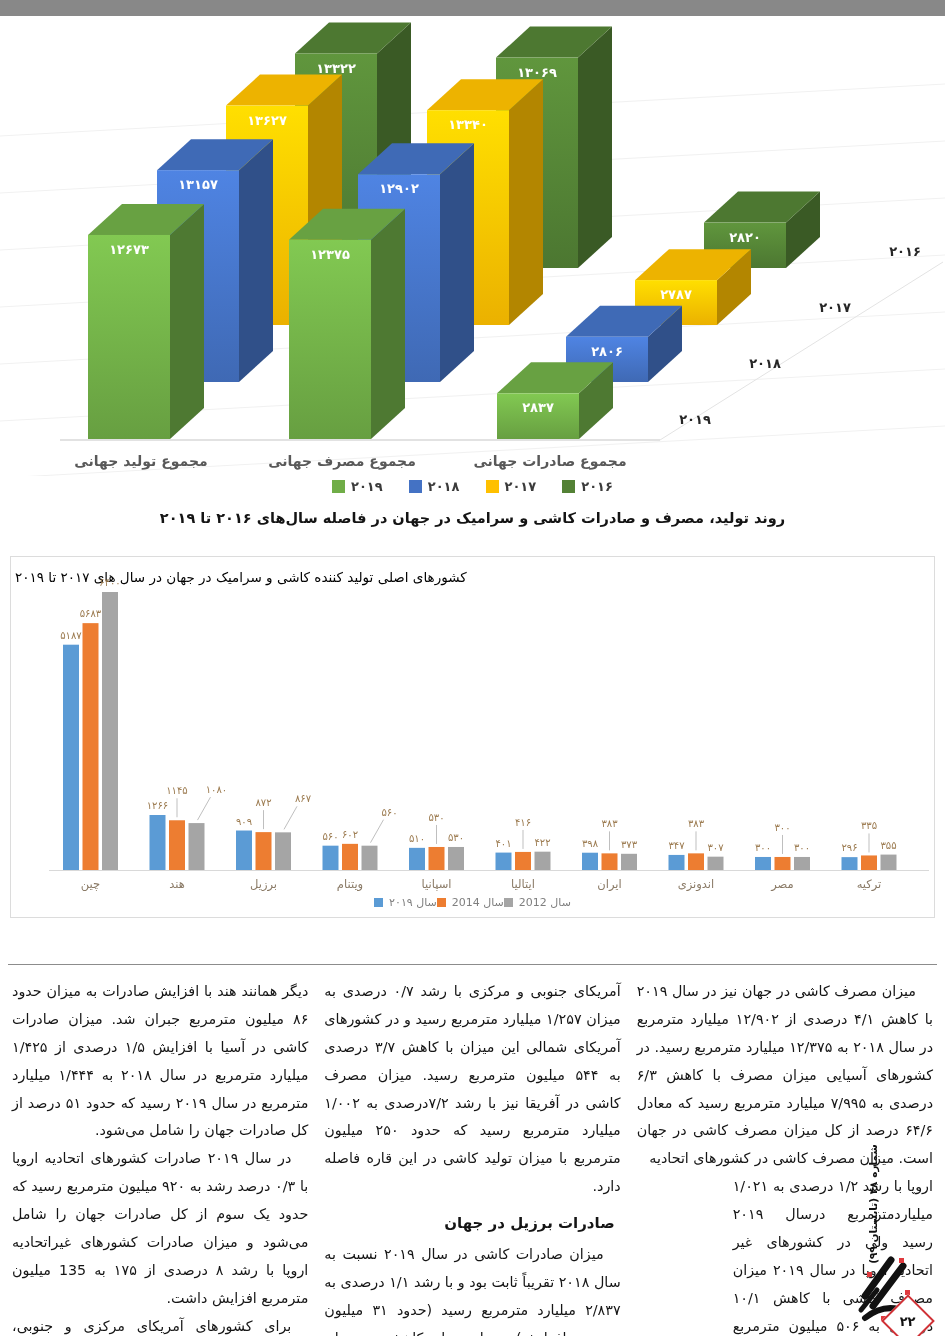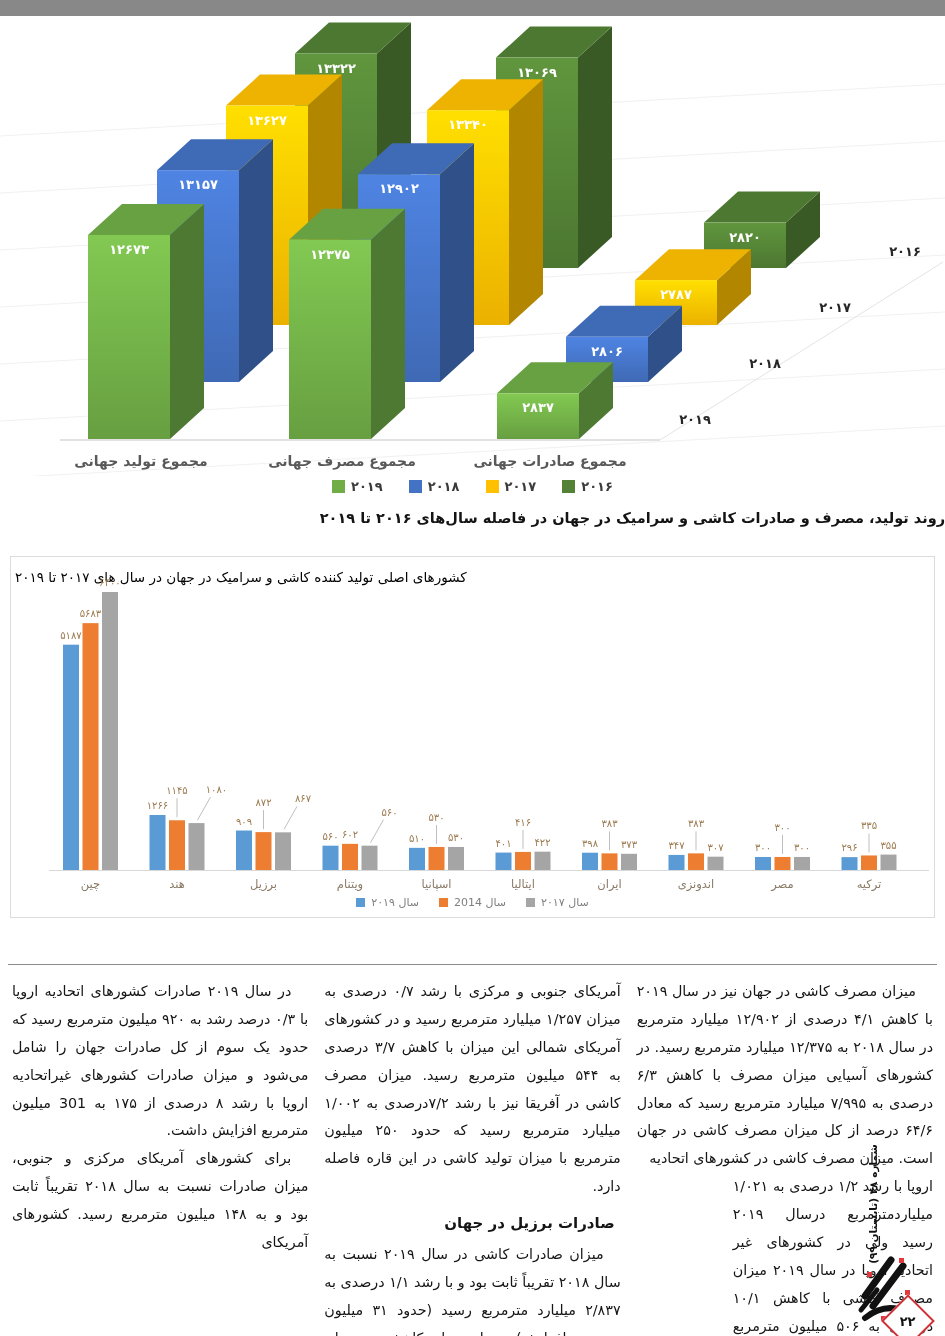--- a/index.html
+++ b/index.html
@@ -5,29 +5,29 @@
   html,body{margin:0;padding:0;background:#888;}
   .page{position:relative;width:945px;height:1336px;background:#fff;margin:16px auto;overflow:hidden;
         font-family:"DejaVu Sans",sans-serif;}
   svg text{font-family:"DejaVu Sans",sans-serif;}
   
   .c1svg{position:absolute;top:0;left:0;}
   .legend1{position:absolute;top:463px;left:0;width:100%;display:flex;justify-content:center;gap:26px;
            font-size:13px;font-weight:bold;color:#3b3b3b;}
   .legend1 .it,.legend2 .it{display:flex;align-items:center;gap:6px;}
   .sq{display:inline-block;}
-  .cap{position:absolute;left:0;width:100%;font-weight:bold;color:#141414;
+  .cap{position:absolute;left:0;width:100%;text-align:center;font-weight:bold;color:#141414;
        font-size:14.5px;direction:rtl;}
   .cap1{top:494px;}
   
   .c2box{position:absolute;top:540px;left:10px;width:923px;height:360px;border:1px solid #dcdcdc;background:#fff;}
   .c2title{position:absolute;top:12px;left:4px;width:100%;text-align:left;direction:rtl;
            color:#000000;font-size:13.5px;}
   .c2svg{position:absolute;top:16px;left:0;}
-  .legend2{position:absolute;bottom:8px;left:0;width:100%;display:flex;justify-content:center;gap:20px;
+  .legend2{position:absolute;bottom:8px;left:0;width:100%;display:flex;justify-content:center;
            font-size:11px;color:#7f7f7f;direction:ltr;}
   .cap2{top:906px;}
   
   .divider{position:absolute;top:948px;left:8px;width:929px;border-top:1.5px solid #8c8c8c;}
   
   .article{position:absolute;top:962px;left:12px;right:12px;bottom:0;display:flex;direction:rtl;gap:16px;
            font-size:14.3px;line-height:1.95;color:#151515;text-align:justify;}
   .article .col{flex:1;min-width:0;}
   .article h4{font-size:15px;margin:0 6px 3px 0;}
   .article h4.mid{margin-top:8px;}
@@ -242,40 +242,41 @@
         <div class="it">
           <span class="sq" style="width: 9px; height: 9px; background: rgb(91, 155, 213);"></span>
           <span>سال ۲۰۱۹</span>
         </div>
         <div class="it">
           <span class="sq" style="width: 9px; height: 9px; background: rgb(237, 125, 49);"></span>
           <span>سال 2014</span>
         </div>
         <div class="it">
           <span class="sq" style="width: 9px; height: 9px; background: rgb(165, 165, 165);"></span>
-          <span>سال ۲۰۱۷</span>
+          <span>سال 2012</span>
         </div>
       </div>
   </div>
 
   <div class="divider"></div>
 
   <div class="article">
     <div class="col">
       <p class="ind">میزان مصرف کاشی در جهان نیز در سال ۲۰۱۹ با کاهش ۴/۱ درصدی از ۱۲/۹۰۲ میلیارد مترمربع در سال ۲۰۱۸ به ۱۲/۳۷۵ میلیارد مترمربع رسید. در کشورهای آسیایی میزان مصرف با کاهش ۶/۳ درصدی به ۷/۹۹۵ میلیارد مترمربع رسید که معادل ۶۴/۶ درصد از کل میزان مصرف کاشی در جهان است. میزان مصرف کاشی در کشورهای اتحادیه</p>
       <p class="narrow">اروپا با رشد ۱/۲ درصدی به ۱/۰۲۱ میلیاردمترمربع درسال ۲۰۱۹ رسید ولی در کشورهای غیر اتحادیه اروپا در سال ۲۰۱۹ میزان مصرف کاشی با کاهش ۱۰/۱ درصدی به ۵۰۶ میلیون مترمربع رسید.</p>
 
     </div>
     <div class="col">
       <p>آمریکای جنوبی و مرکزی با رشد ۰/۷ درصدی به میزان ۱/۲۵۷ میلیارد مترمربع رسید و در کشورهای آمریکای شمالی این میزان با کاهش ۳/۷ درصدی به ۵۴۴ میلیون مترمربع رسید. میزان مصرف کاشی در آفریقا نیز با رشد ۷/۲درصدی به ۱/۰۰۲ میلیارد مترمربع رسید که حدود ۲۵۰ میلیون مترمربع با میزان تولید کاشی در این قاره فاصله دارد.</p>
       <h4 class="mid">صادرات برزیل در جهان</h4>
       <p class="ind">میزان صادرات کاشی در سال ۲۰۱۹ نسبت به سال ۲۰۱۸ تقریباً ثابت بود و با رشد ۱/۱ درصدی به ۲/۸۳۷ میلیارد مترمربع رسید (حدود ۳۱ میلیون مترمربع افزایش). در این میان کاهش در میزان صادرات کاشی چین (کاهش به میزان ۷۵ میلیون مترمربع) با افزایش در میزان صادرات کشورهای</p>
     </div>
     <div class="col">
-      <p class="ind">در سال ۲۰۱۹ صادرات کشورهای اتحادیه اروپا با ۰/۳ درصد رشد به ۹۲۰ میلیون مترمربع رسید که حدود یک سوم از کل صادرات جهان را شامل می‌شود و میزان صادرات کشورهای غیراتحادیه اروپا با رشد ۸ درصدی از ۱۷۵ به 301 میلیون مترمربع افزایش داشت.</p>
+      <p>دیگر همانند هند با افزایش صادرات به میزان حدود ۸۶ میلیون مترمربع جبران شد. میزان صادرات کاشی در آسیا با افزایش ۱/۵ درصدی از ۱/۴۲۵ میلیارد مترمربع در سال ۲۰۱۸ به ۱/۴۴۴ میلیارد مترمربع در سال ۲۰۱۹ رسید که حدود ۵۱ درصد از کل صادرات جهان را شامل می‌شود.</p>
+      <p class="ind">در سال ۲۰۱۹ صادرات کشورهای اتحادیه اروپا با ۰/۳ درصد رشد به ۹۲۰ میلیون مترمربع رسید که حدود یک سوم از کل صادرات جهان را شامل می‌شود و میزان صادرات کشورهای غیراتحادیه اروپا با رشد ۸ درصدی از ۱۷۵ به 135 میلیون مترمربع افزایش داشت.</p>
       <p class="ind">برای کشورهای آمریکای مرکزی و جنوبی، میزان صادرات نسبت به سال ۲۰۱۸ تقریباً ثابت بود و به ۱۴۸ میلیون مترمربع رسید. کشورهای آمریکای</p>
     </div>
   </div>
 
   <div class="sidebar">
     <div class="issue-vert">شماره ۴۸ (تابستان ۹۹)</div>
     <svg class="logo" width="56" height="74" viewBox="0 0 56 74">
       <path d="M8 46 L34 10" stroke="#111" stroke-width="7" stroke-linecap="round" fill="none"></path>
       <path d="M16 56 L46 16" stroke="#111" stroke-width="7" stroke-linecap="round" fill="none"></path>
       <path d="M4 60 L20 40" stroke="#111" stroke-width="5" stroke-linecap="round" fill="none"></path>

